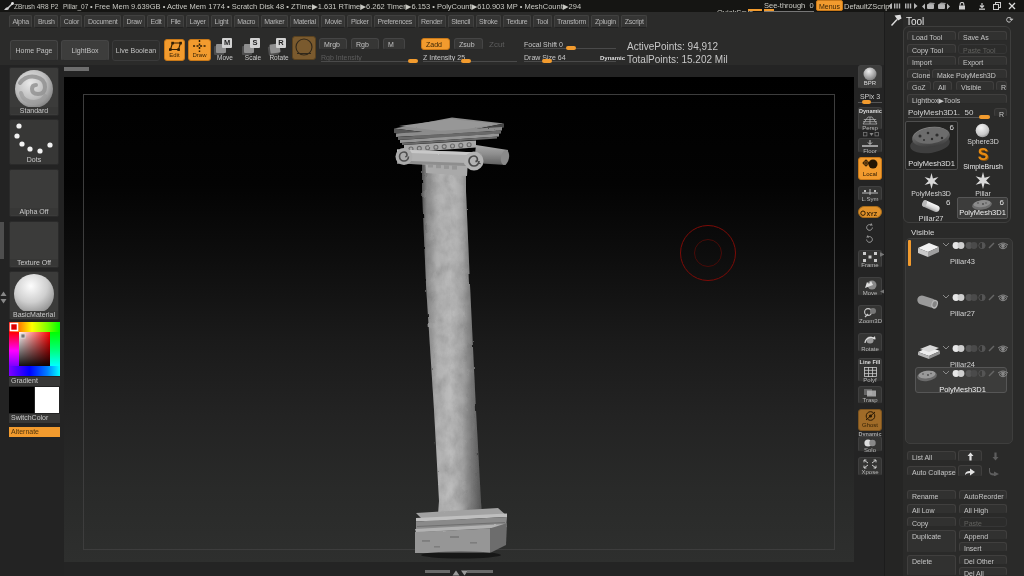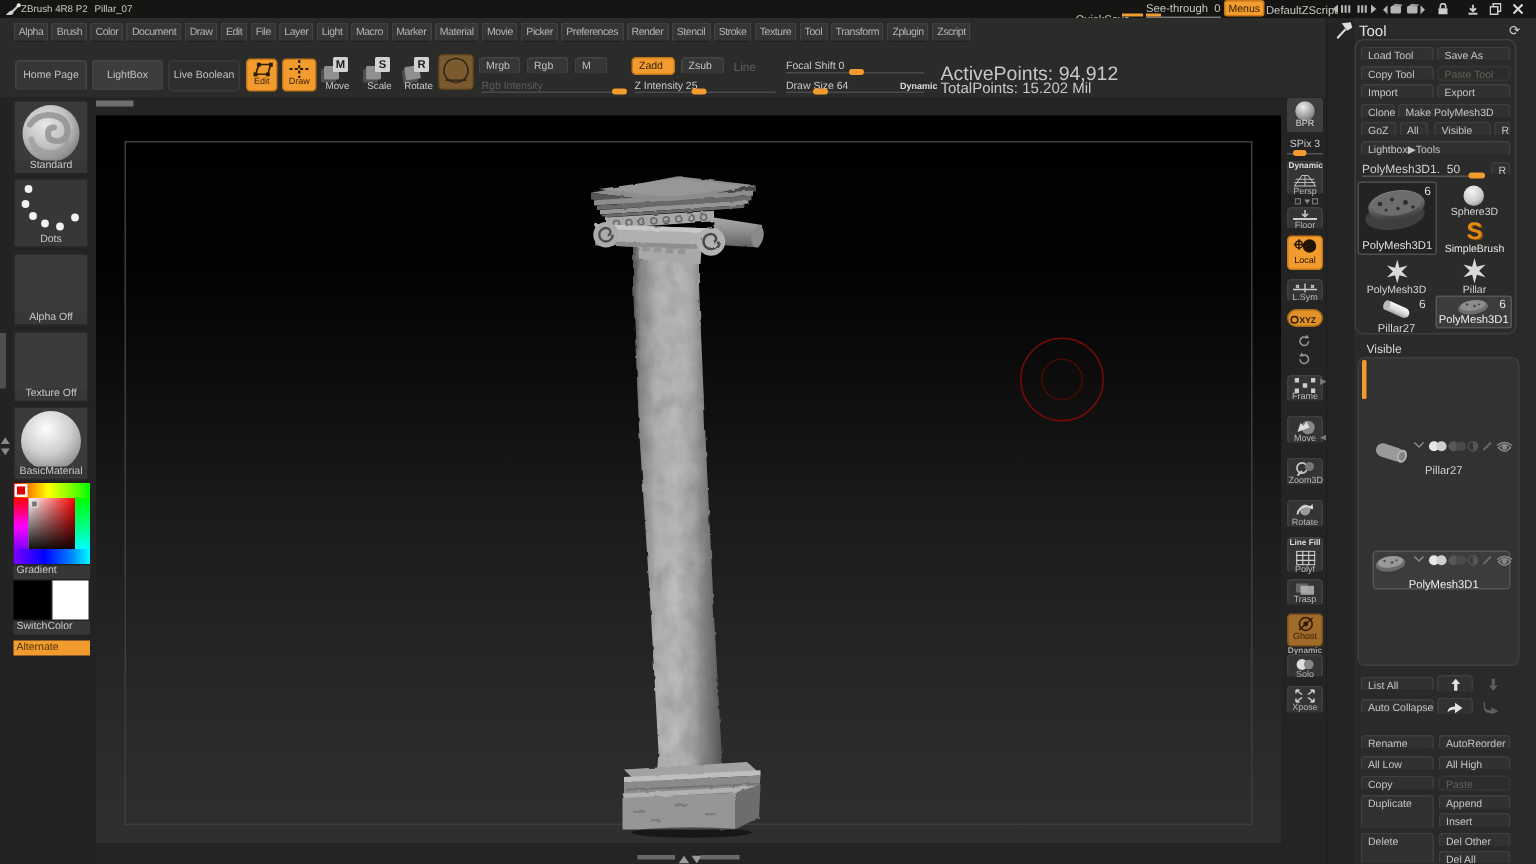--- a/index.html
+++ b/index.html
@@ -14,20 +14,21 @@
 <body>
 <div id="root">
 
 <div class="abs" style="left:0;top:0;width:1024px;height:12px;background:#151513;color:#c9c9c3;font-size:7.5px;">
   <svg class="abs" style="left:3px;top:1px;" width="11" height="10" viewBox="0 0 11 10">
         <path d="M1 9 Q3 6 5 6 L9 2 L10 3 L6 7 Q6 9 4 9 Z" fill="#cfcfcf"></path>
         <circle cx="9.5" cy="2.5" r="1.4" fill="#e8e8e8"></circle>
       </svg>
   <span class="abs" style="left:14px;top:2.5px;font-size:6.5px;">ZBrush 4R8 P2</span>
   <span class="abs" style="left:63px;top:2.5px;font-size:6.5px;">Pillar_07</span>
+  <span class="abs" style="left:90px;top:2px;">• Free Mem 9.639GB • Active Mem 1774 • Scratch Disk 48 • ZTime▶1.631 RTime▶6.262 Timer▶6.153 • PolyCount▶610.903 MP • MeshCount▶294</span>
   <span class="abs" style="left:717px;top:8px;">QuickSave</span>
   <span class="abs" style="left:748px;top:9px;width:14px;height:2px;background:#f29b2e;"></span>
   <span class="abs" style="left:764px;top:1px;border-bottom:1px solid #777;padding-bottom:1px;">See-through&nbsp;&nbsp;0</span>
   <span class="abs" style="left:764px;top:9px;width:10px;height:2px;background:#f29b2e;"></span>
   <span class="abs orange" style="left:816px;top:0px;height:11px;padding:2px 2px 0 2px;border-radius:2px;font-size:7px;">Menus</span>
   <span class="abs" style="left:844px;top:2px;">DefaultZScript</span>
   <svg class="abs" style="left:888px;top:2px;" width="30" height="8" viewBox="0 0 30 8">
         <g fill="#b5b5b5">
           <path d="M4 1 L4 7 L0.5 4 Z"></path>
           <rect x="6" y="1.5" width="1.4" height="5"></rect>
@@ -120,38 +121,38 @@
           <circle cx="11" cy="10" r="8" fill="none" stroke="#31281a" stroke-width="1.1"></circle>
           <line x1="4" y1="16.5" x2="18" y2="16.5" stroke="#31281a" stroke-width="1"></line>
         </svg>
   </div>
 
   <div class="btn" style="left:319px;top:10px;width:28px;height:12px;">Mrgb</div>
   <div class="btn" style="left:351px;top:10px;width:28px;height:12px;">Rgb</div>
   <div class="btn" style="left:383px;top:10px;width:22px;height:12px;">M</div>
   <div class="btn orange" style="left:421px;top:10px;width:29px;height:12px;">Zadd</div>
   <div class="btn" style="left:454px;top:10px;width:29px;height:12px;">Zsub</div>
-  <span class="abs" style="left:489px;top:12px;font-size:8px;color:#5d5d5d;">Line</span>
+  <span class="abs" style="left:489px;top:12px;font-size:8px;color:#5d5d5d;">Zcut</span>
 
   <span class="abs" style="left:321px;top:26px;font-size:7px;color:#5d5d5d;">Rgb Intensity</span>
   <div class="abs" style="left:321px;top:33px;width:94px;height:1px;background:#4a4a4a;"></div>
   <div class="abs" style="left:408px;top:31px;width:10px;height:4px;background:#f29b2e;border-radius:2px;"></div>
   <span class="abs" style="left:423px;top:26px;font-size:7px;color:#c8c8c8;">Z Intensity 25</span>
   <div class="abs" style="left:423px;top:33px;width:94px;height:1px;background:#4a4a4a;"></div>
   <div class="abs" style="left:461px;top:31px;width:10px;height:4px;background:#f29b2e;border-radius:2px;"></div>
 
   <span class="abs" style="left:524px;top:13px;font-size:7px;color:#c8c8c8;">Focal Shift 0</span>
   <div class="abs" style="left:524px;top:20px;width:92px;height:1px;background:#4a4a4a;"></div>
   <div class="abs" style="left:566px;top:18px;width:10px;height:4px;background:#f29b2e;border-radius:2px;"></div>
   <span class="abs" style="left:524px;top:26px;font-size:7px;color:#c8c8c8;">Draw Size 64</span>
   <div class="abs" style="left:524px;top:33px;width:92px;height:1px;background:#4a4a4a;"></div>
   <div class="abs" style="left:542px;top:31px;width:10px;height:4px;background:#f29b2e;border-radius:2px;"></div>
   <span class="abs" style="left:600px;top:27px;font-size:6px;font-weight:bold;color:#ddd;">Dynamic</span>
 
-  <span class="abs" style="left:627px;top:13px;font-size:13px;color:#c8c8c8;">ActivePoints: 94,912</span>
+  <span class="abs" style="left:627px;top:13px;font-size:10px;color:#c8c8c8;">ActivePoints: 94,912</span>
   <span class="abs" style="left:627px;top:26px;font-size:10px;color:#c8c8c8;">TotalPoints: 15.202 Mil</span>
 </div>
 
 <div class="abs" id="leftbar" style="left:0;top:65px;width:64px;height:511px;background:#232323;">
   <style>.thumb{position:absolute;left:9px;width:50px;background:#3b3b3a;border:1px solid #2a2a2a;border-radius:2px;}
   .tlabel{position:absolute;left:0;bottom:1px;width:100%;text-align:center;font-size:7px;color:#c9c9c9;background:#373736;}</style>
 
   <div class="thumb" style="top:2px;height:49px;">
     <svg width="48" height="40" viewBox="0 0 48 40">
       <defs>
@@ -661,32 +662,59 @@
             <circle cx="33" cy="3.5" r="3.4" fill="#4a4a4a"></circle>
       <circle cx="41" cy="3.5" r="3.2" fill="none" stroke="#555" stroke-width="0.8"></circle>
             <path d="M41 0.4 a3.1 3.1 0 0 1 0 6.2 Z" fill="#555"></path>
       <path d="M48 6 L53 1" stroke="#666" stroke-width="1.4"></path>
       <path d="M58 4.5 q4 -4.5 8 0 q-4 4.5 -8 0 Z" fill="none" stroke="#888" stroke-width="1"></path>
             <circle cx="62" cy="4.2" r="1.7" fill="#888"></circle>
             <path d="M57 3 q5 -4 10 0" stroke="#888" stroke-width="1" fill="none"></path>
           </g>
   </defs>
       </svg>
+  <div class="strow" style="top:228px;">
+    <svg class="sticon" width="26" height="17" viewBox="0 0 26 17">
+          <g>
+            <path d="M3 7 L14 2 L24 6 L13 11 Z" fill="#f2f2f2"></path>
+            <path d="M3 7 L13 11 L13 16 L3 12 Z" fill="#c9c9c9"></path>
+            <path d="M13 11 L24 6 L24 11 L13 16 Z" fill="#9f9f9f"></path>
+          </g>
+        </svg>
+    <svg class="stctl" width="68" height="8" viewBox="0 0 68 8">
+          <use href="#ctl"></use>
+        </svg>
+    <div class="stlbl">Pillar43</div>
+      </div>
   <div class="strow" style="top:280px;">
     <svg class="sticon" width="26" height="18" viewBox="0 0 26 18">
           <g transform="rotate(18 13 9)">
             <rect x="2" y="4.5" width="19" height="9" rx="4.5" fill="#9a9a9a"></rect>
             <ellipse cx="20" cy="9" rx="3.2" ry="4.5" fill="#b5b5b5"></ellipse>
             <ellipse cx="20" cy="9" rx="2" ry="3" fill="#848484"></ellipse>
           </g>
         </svg>
     <svg class="stctl" width="68" height="8" viewBox="0 0 68 8">
           <use href="#ctl"></use>
         </svg>
     <div class="stlbl">Pillar27</div>
+      </div>
+  <div class="strow" style="top:331px;">
+    <svg class="sticon" width="28" height="18" viewBox="0 0 28 18">
+          <g>
+            <path d="M3 8 L14 3 L25 7 L14 12 Z" fill="#ededed"></path>
+            <path d="M3 8 L14 12 L14 15 L3 11 Z" fill="#b5b5b5"></path>
+            <path d="M14 12 L25 7 L25 10 L14 15 Z" fill="#909090"></path>
+            <path d="M5 5 L15 1 L24 4 L14 8 Z" fill="#d8d8d8"></path>
+          </g>
+        </svg>
+    <svg class="stctl" width="68" height="8" viewBox="0 0 68 8">
+          <use href="#ctl"></use>
+        </svg>
+    <div class="stlbl">Pillar24</div>
       </div>
   <div class="abs" style="left:31px;top:355px;width:92px;height:26px;background:#3c3c3b;border:1px solid #565656;border-radius:3px;"></div>
   <div class="strow" style="top:356px;">
     <svg class="sticon" width="26" height="15" viewBox="0 0 26 15">
           <ellipse cx="12" cy="7" rx="10" ry="5" fill="#6a6a6a" transform="rotate(-8 12 7)"></ellipse>
           <ellipse cx="12" cy="5.6" rx="8.6" ry="3.8" fill="#999" transform="rotate(-8 12 6)"></ellipse>
           <g fill="#4a4a4a">
             <circle cx="8" cy="5" r="0.8"></circle>
             <circle cx="13" cy="6" r="0.9"></circle>
             <circle cx="16" cy="4.5" r="0.7"></circle>

